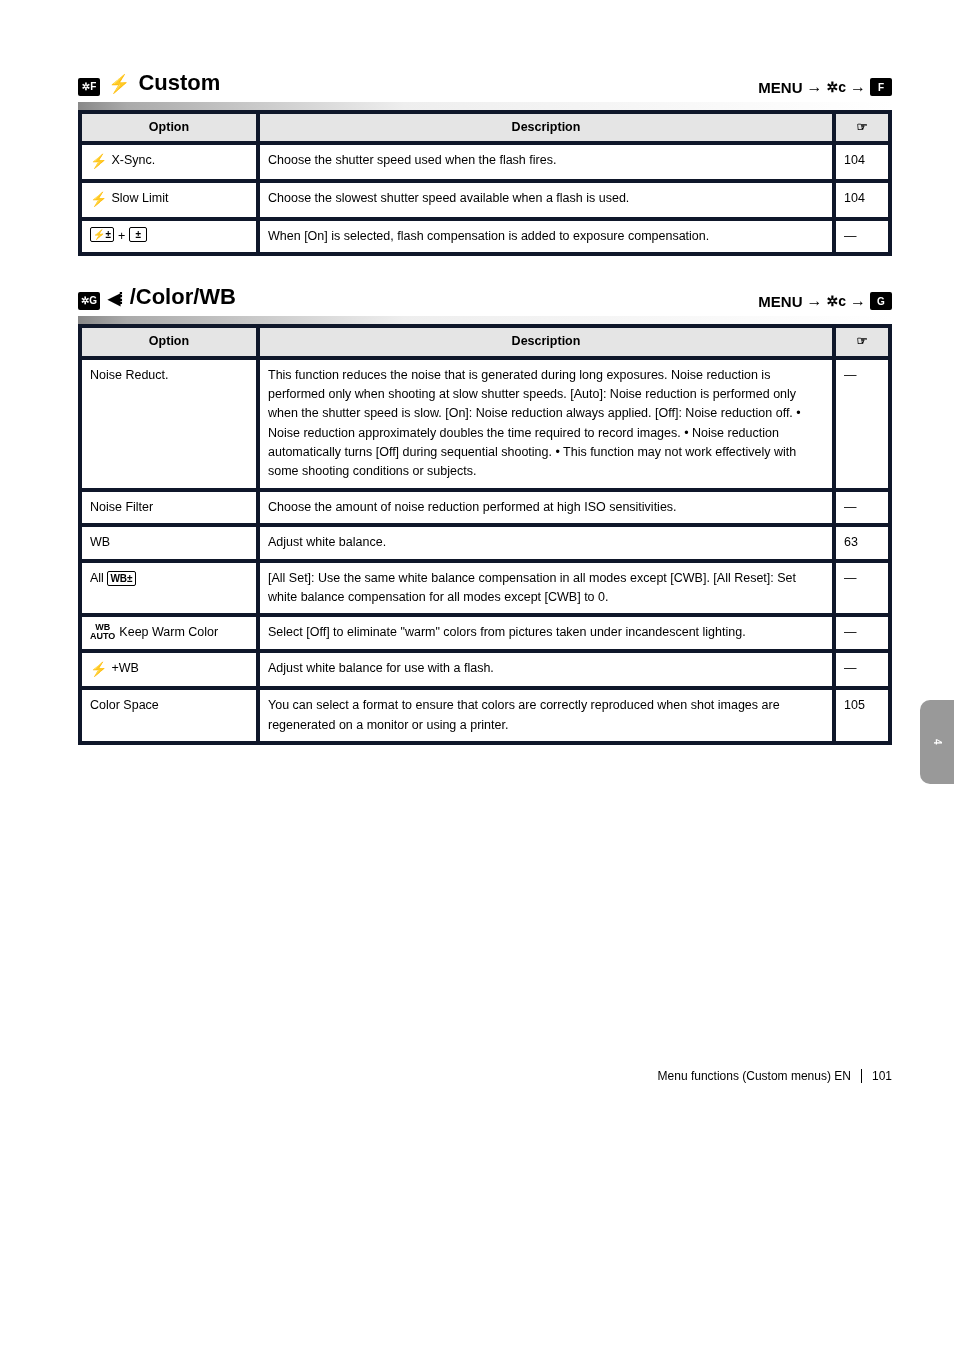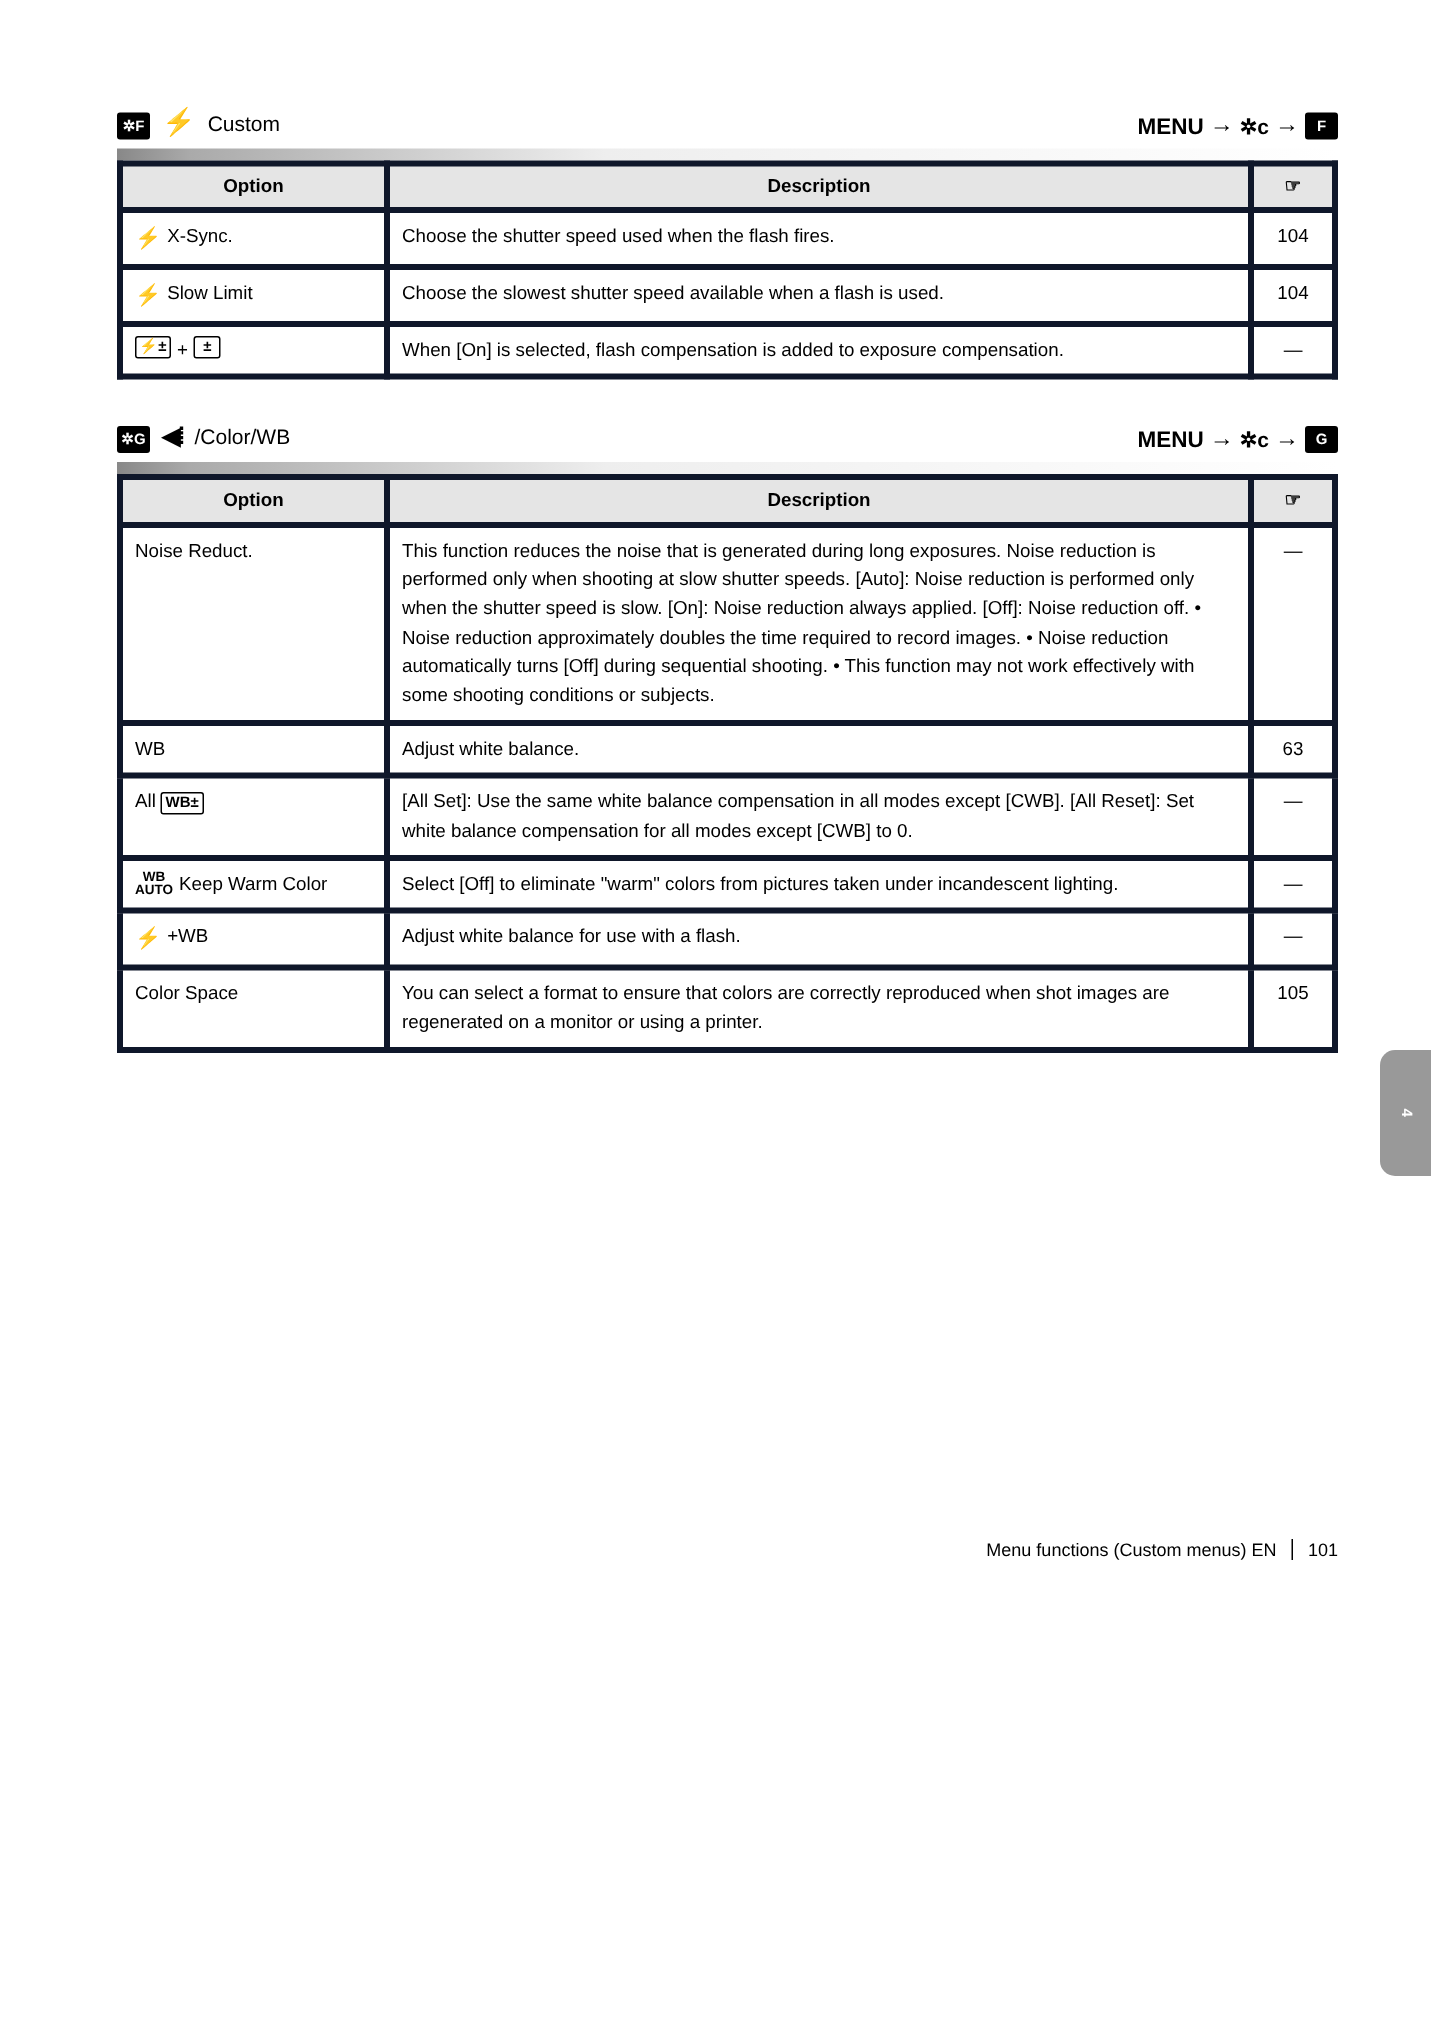--- a/index.html
+++ b/index.html
@@ -37,22 +37,22 @@
     color: #fff;
     font-size: 10px;
     font-weight: bold;
     border-radius: 2px;
   }
   .icon-flash {
     font-size: 18px;
     font-weight: bold;
   }
   .sec-title {
-    font-size: 14px;
-    font-weight: normal;
+    font-size: 22px;
+    font-weight: bold;
   }
   .menu-path {
     font-size: 15px;
     font-weight: bold;
     display: flex;
     align-items: center;
     gap: 4px;
   }
   .arrow { font-weight: bold; font-size: 16px; }
   .gear { font-size: 14px; }
@@ -75,21 +75,21 @@
   }
   table.opt th {
     background: #e5e5e5;
     font-weight: bold;
     text-align: center;
     padding: 4px 6px;
   }
   col.c1 { width: 178px; }
   col.c2 { width: auto; }
   col.c3 { width: 56px; }
-  .page-ref { text-align: center; }
+  .page-ref { text-align: left; }
   .opt-name { display: flex; align-items: flex-start; gap: 4px; }
   .small-icon {
     display: inline-block;
     border: 1.2px solid #000;
     border-radius: 2px;
     padding: 0 2px;
     font-size: 10px;
     line-height: 13px;
     font-weight: bold;
     min-width: 18px;
@@ -241,20 +241,25 @@
       <th>Option</th>
       <th>Description</th>
       <th>☞</th>
     </tr>
     <tr>
       <td>Noise Reduct.</td>
       <td>This function reduces the noise that is generated during long exposures. Noise reduction is performed only when shooting at slow shutter speeds. [Auto]: Noise reduction is performed only when the shutter speed is slow. [On]: Noise reduction always applied. [Off]: Noise reduction off. • Noise reduction approximately doubles the time required to record images. • Noise reduction automatically turns [Off] during sequential shooting. • This function may not work effectively with some shooting conditions or subjects.</td>
       <td class="page-ref">—</td>
     </tr>
     <tr>
+      <td>Noise Filter</td>
+      <td>Choose the amount of noise reduction performed at high ISO sensitivities.</td>
+      <td class="page-ref">—</td>
+    </tr>
+    <tr>
       <td>WB</td>
       <td>Adjust white balance.</td>
       <td class="page-ref">63</td>
     </tr>
     <tr>
       <td><span>All </span><span class="small-icon">WB±</span></td>
       <td>[All Set]: Use the same white balance compensation in all modes except [CWB]. [All Reset]: Set white balance compensation for all modes except [CWB] to 0.</td>
       <td class="page-ref">—</td>
     </tr>
     <tr>

